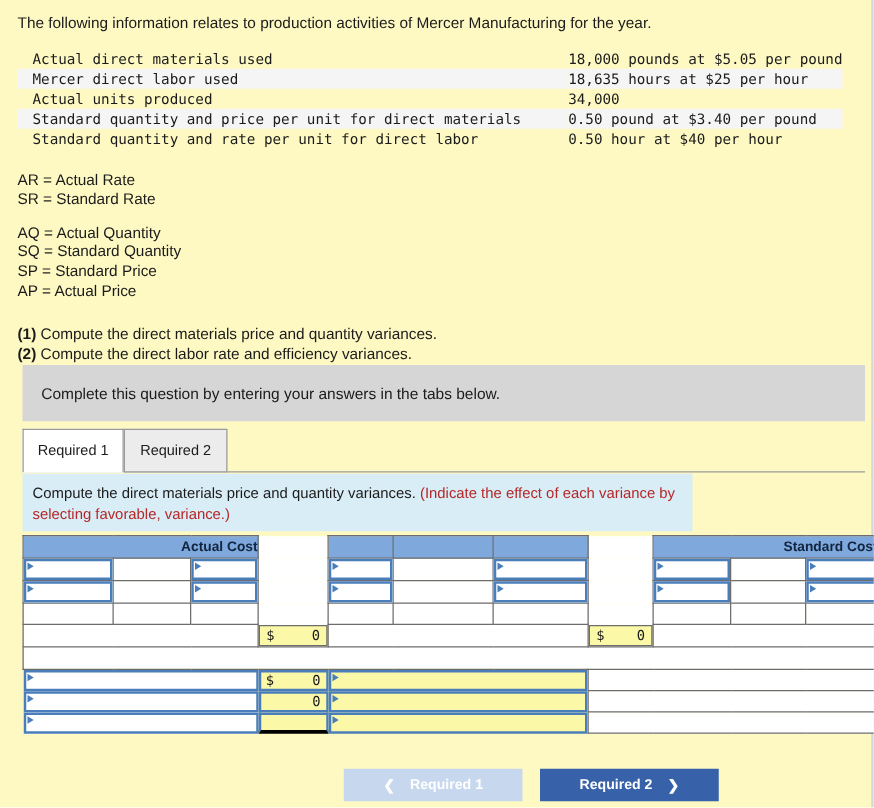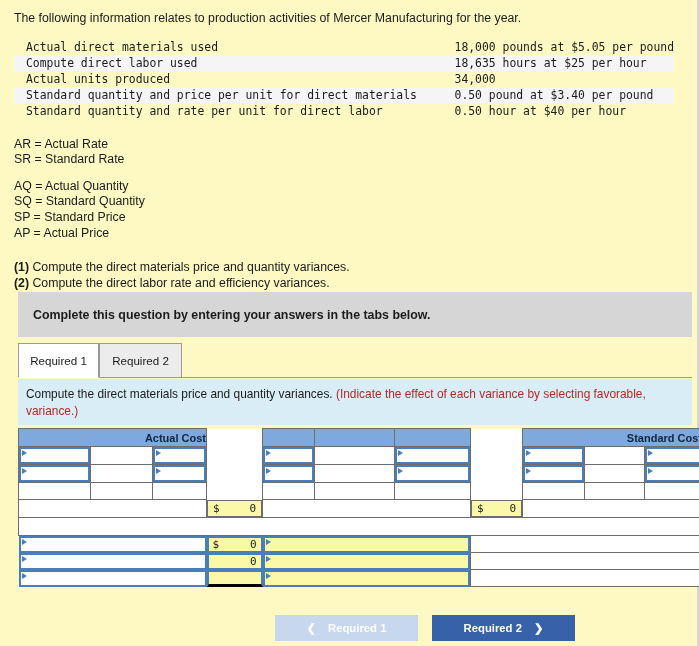--- a/index.html
+++ b/index.html
@@ -61,21 +61,21 @@
 
   
   .banner {
     position: absolute;
     left: 18px; top: 292px;
     width: 674px; height: 45px;
     background: #d6d6d6;
     display: flex; align-items: center;
   }
   .banner span {
-    font-size: 12.4px; font-weight: bold; color: #1b1b1b;
+    font-size: 12.4px; font-weight: normal; color: #1b1b1b;
     padding-left: 15px;
   }
 
   
   .tabstrip {
     position: absolute;
     left: 18px; top: 343px;
     width: 674px; height: 35px;
     border-bottom: 1px solid #9a9a9a;
   }
@@ -87,21 +87,21 @@
     display: flex; align-items: center; justify-content: center;
     cursor: pointer;
   }
   .tab.t1 { left: 0; width: 81px; background: #ffffff; border-bottom-color: #ffffff; z-index: 2; }
   .tab.t2 { left: 81px; width: 83px; background: #ececec; z-index: 1; }
 
   
   .prompt {
     position: absolute;
     left: 18px; top: 379px;
-    width: 674px; height: 46px;
+    width: 536px; height: 46px;
     background: #d9edf7;
     font-size: 11.9px; color: #1b1b1b;
     line-height: 1.42;
     padding: 7px 8px 0 8px;
   }
   .prompt .red { color: #b52828; }
 
   
   .sheet {
     position: absolute;
@@ -197,21 +197,21 @@
     <colgroup>
         <col class="c1">
         <col>
       </colgroup>
     <tbody>
       <tr>
         <td>Actual direct materials used</td>
         <td class="val">18,000 pounds at $5.05 per pound</td>
       </tr>
       <tr>
-        <td>Compute direct labor used</td>
+        <td>Mercer direct labor used</td>
         <td class="val">18,635 hours at $25 per hour</td>
       </tr>
       <tr>
         <td>Actual units produced</td>
         <td class="val">34,000</td>
       </tr>
       <tr>
         <td>Standard quantity and price per unit for direct materials</td>
         <td class="val">0.50 pound at $3.40 per pound</td>
       </tr>

